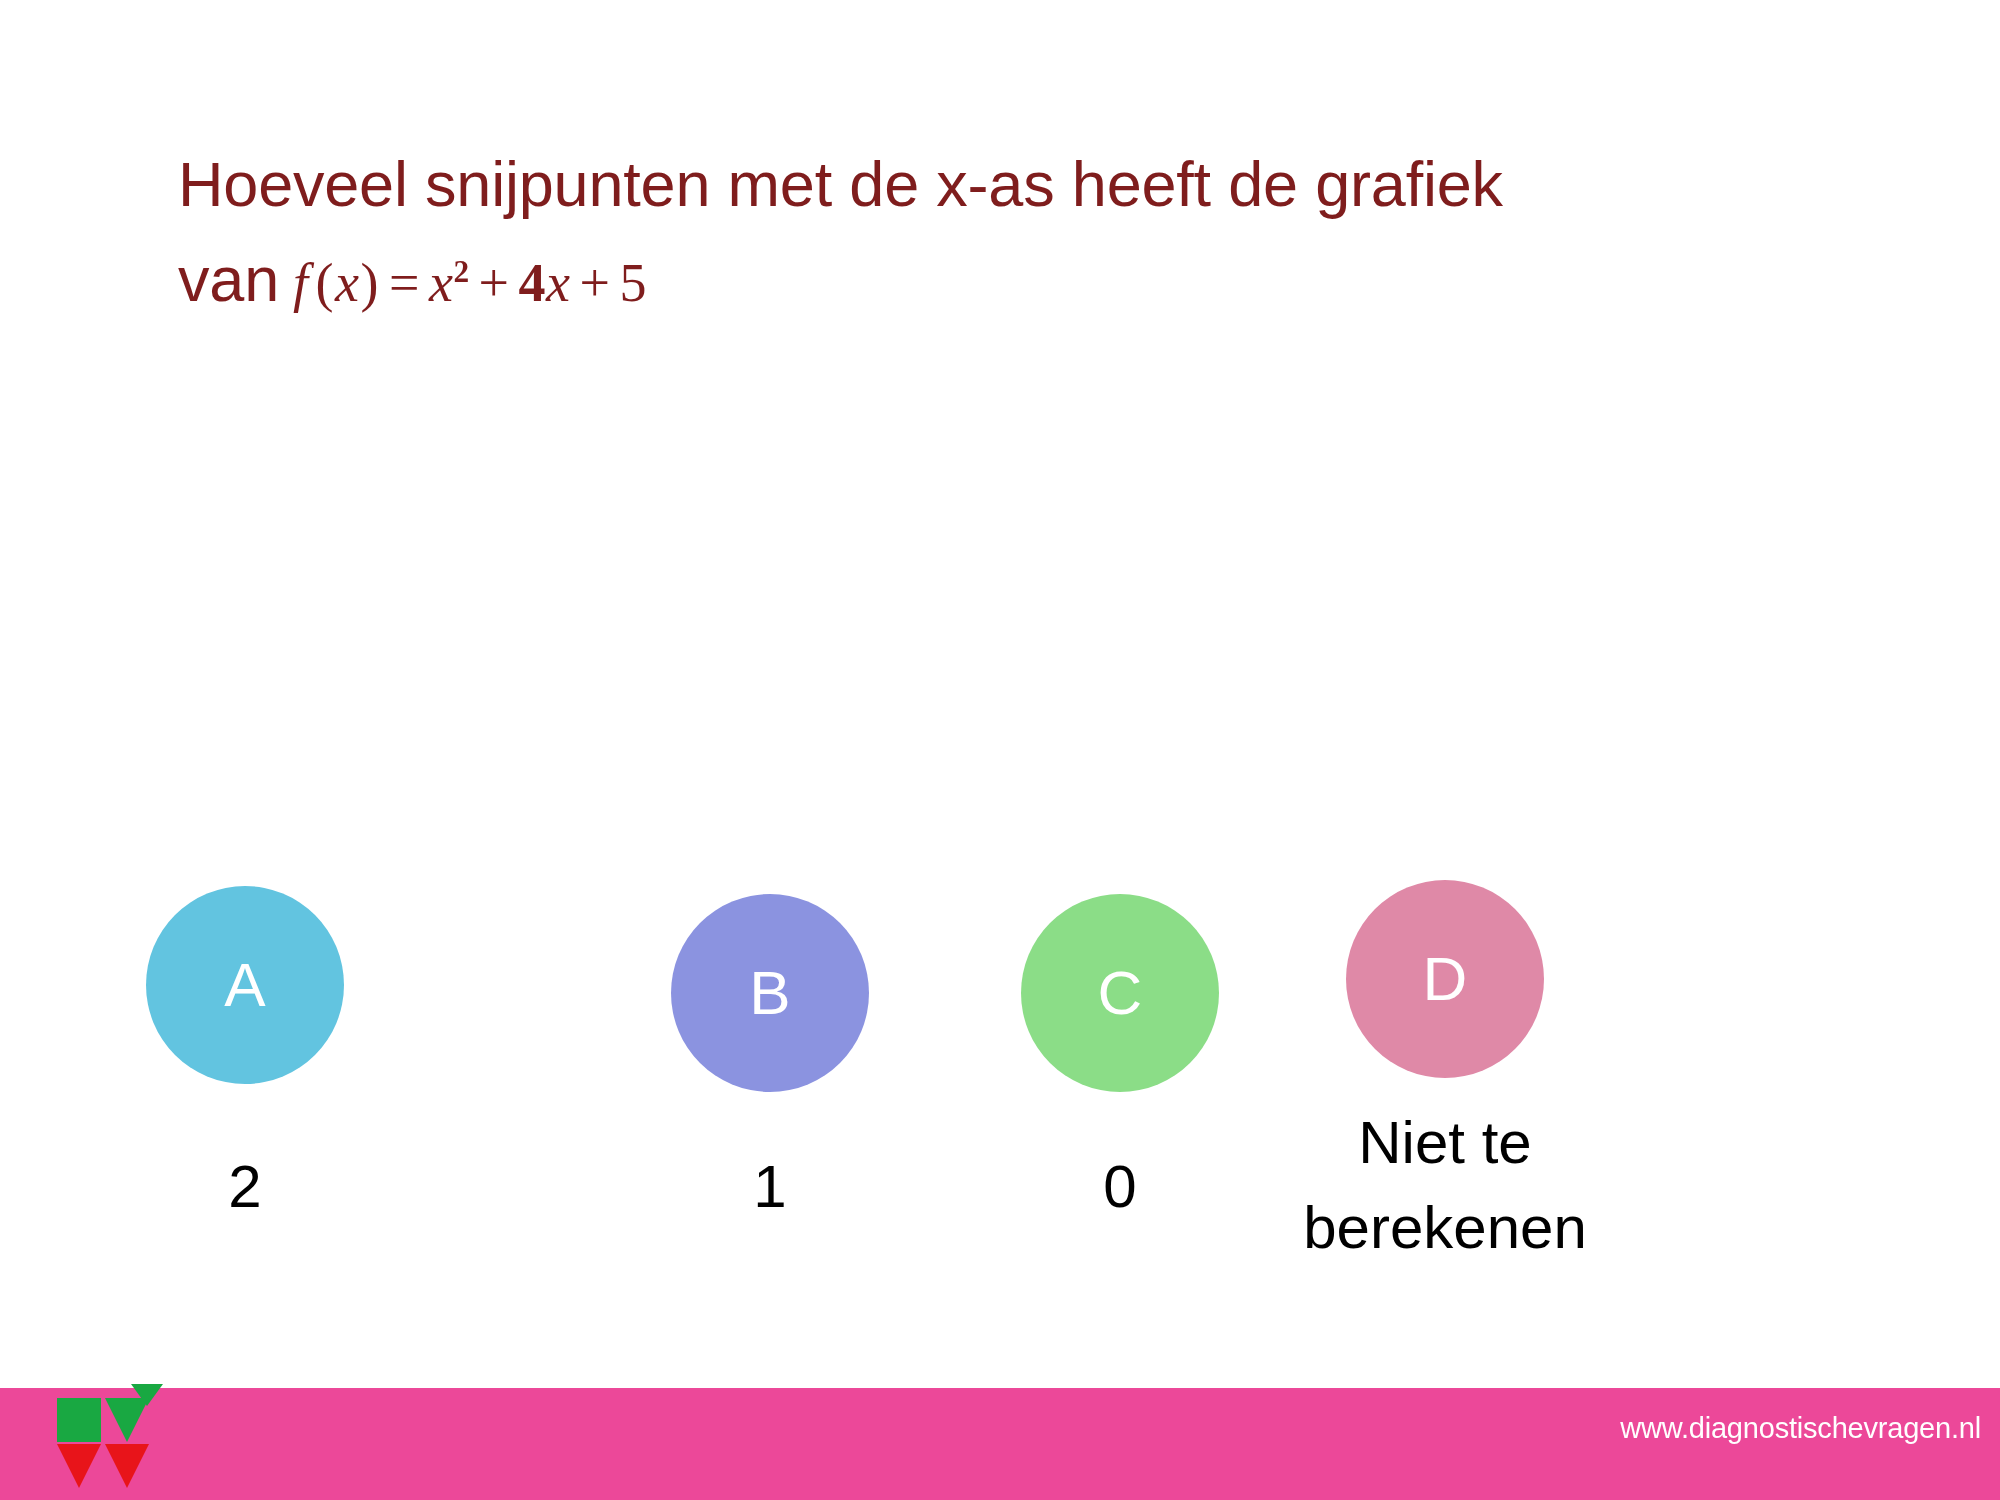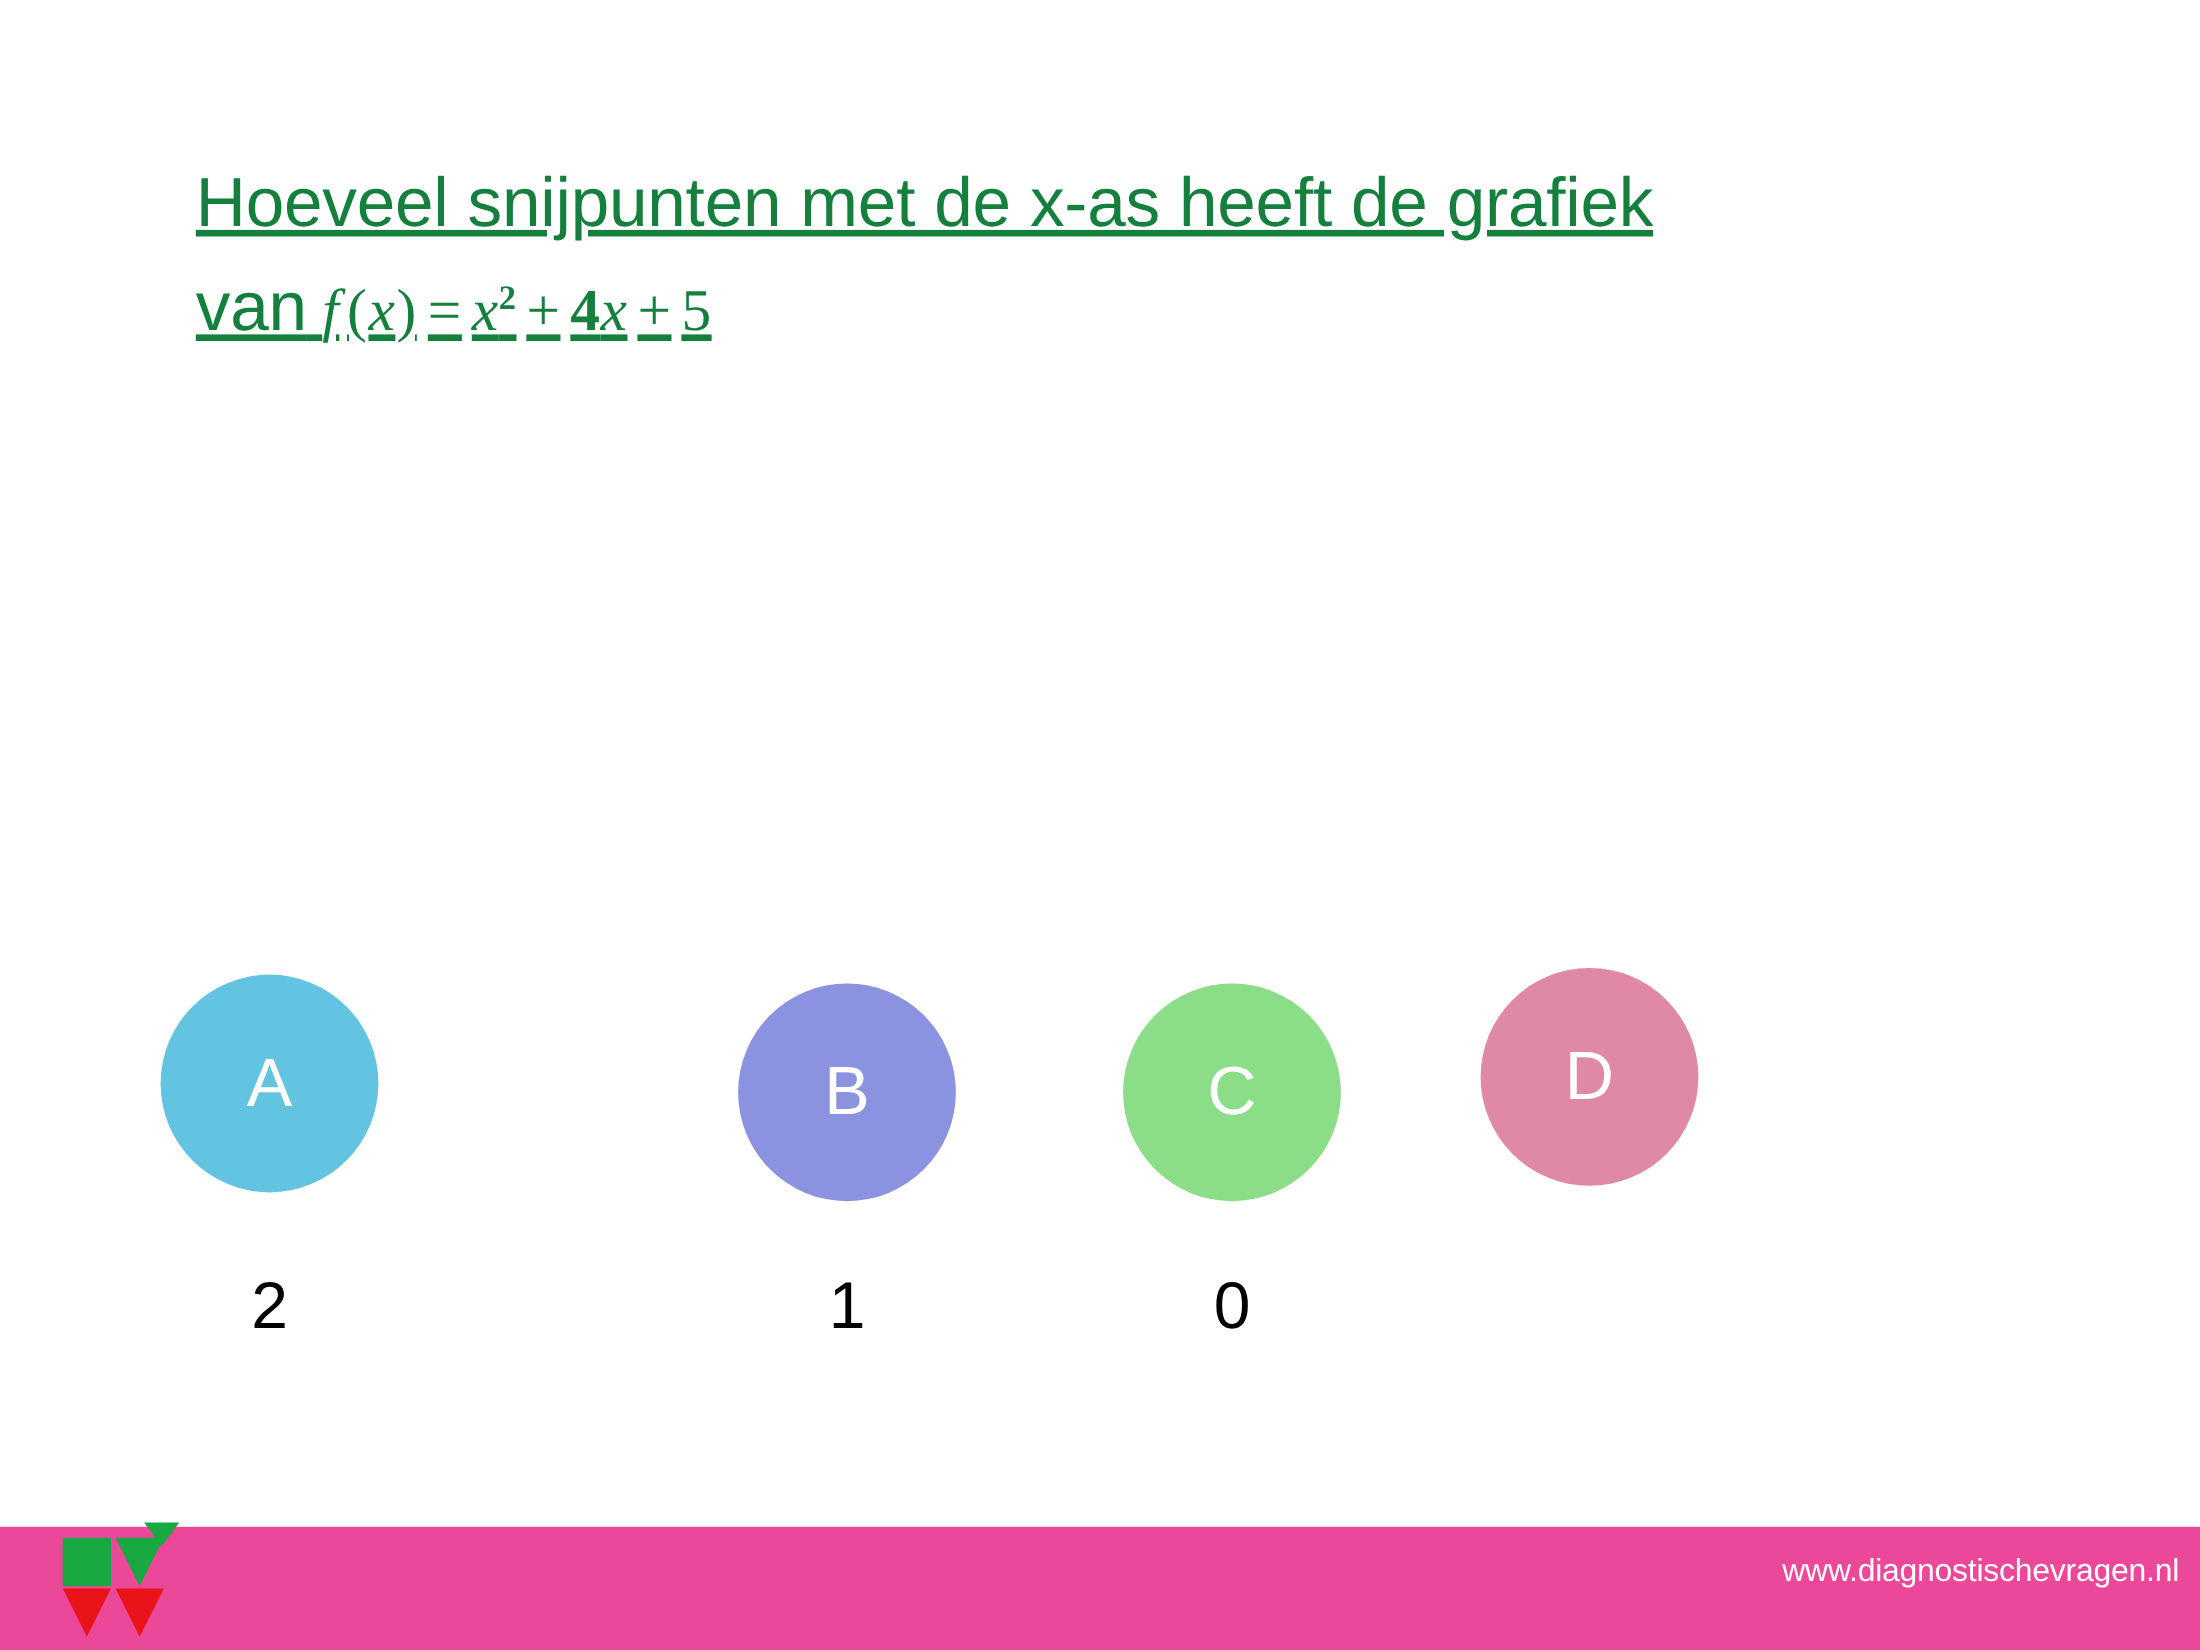--- a/index.html
+++ b/index.html
@@ -26,23 +26,22 @@
     position: absolute;
     left: 178px;
     top: 140px;
     width: 1680px;
   }
   .question-line {
     font-family: "Liberation Sans", sans-serif;
     font-size: 63px;
     line-height: 1.42;
     letter-spacing: -0.2px;
-    color: #15803d;
+    color: #7f1d1d;
     white-space: nowrap;
-    text-decoration: underline;
   }
   .question-line-2 {
     margin-top: 6px;
   }
   .math {
     font-family: "Liberation Serif", serif;
     font-style: italic;
     font-size: 54px;
     letter-spacing: 0.5px;
   }
@@ -183,20 +182,22 @@
       <div class="option-label">1</div>
     </div>
 
     <div class="option option-c">
       <div class="bubble bubble-c">C</div>
       <div class="option-label">0</div>
     </div>
 
     <div class="option option-d">
       <div class="bubble bubble-d">D</div>
+      <div class="option-label">Niet te
+berekenen</div>
     </div>
 
   </div>
 
   <div class="footer">
     <div class="footer-logo">
       <svg width="110" height="118" viewBox="0 0 110 118" xmlns="http://www.w3.org/2000/svg">
 
         <polygon points="78,8 110,8 94,30" fill="#19a842"></polygon>
 

